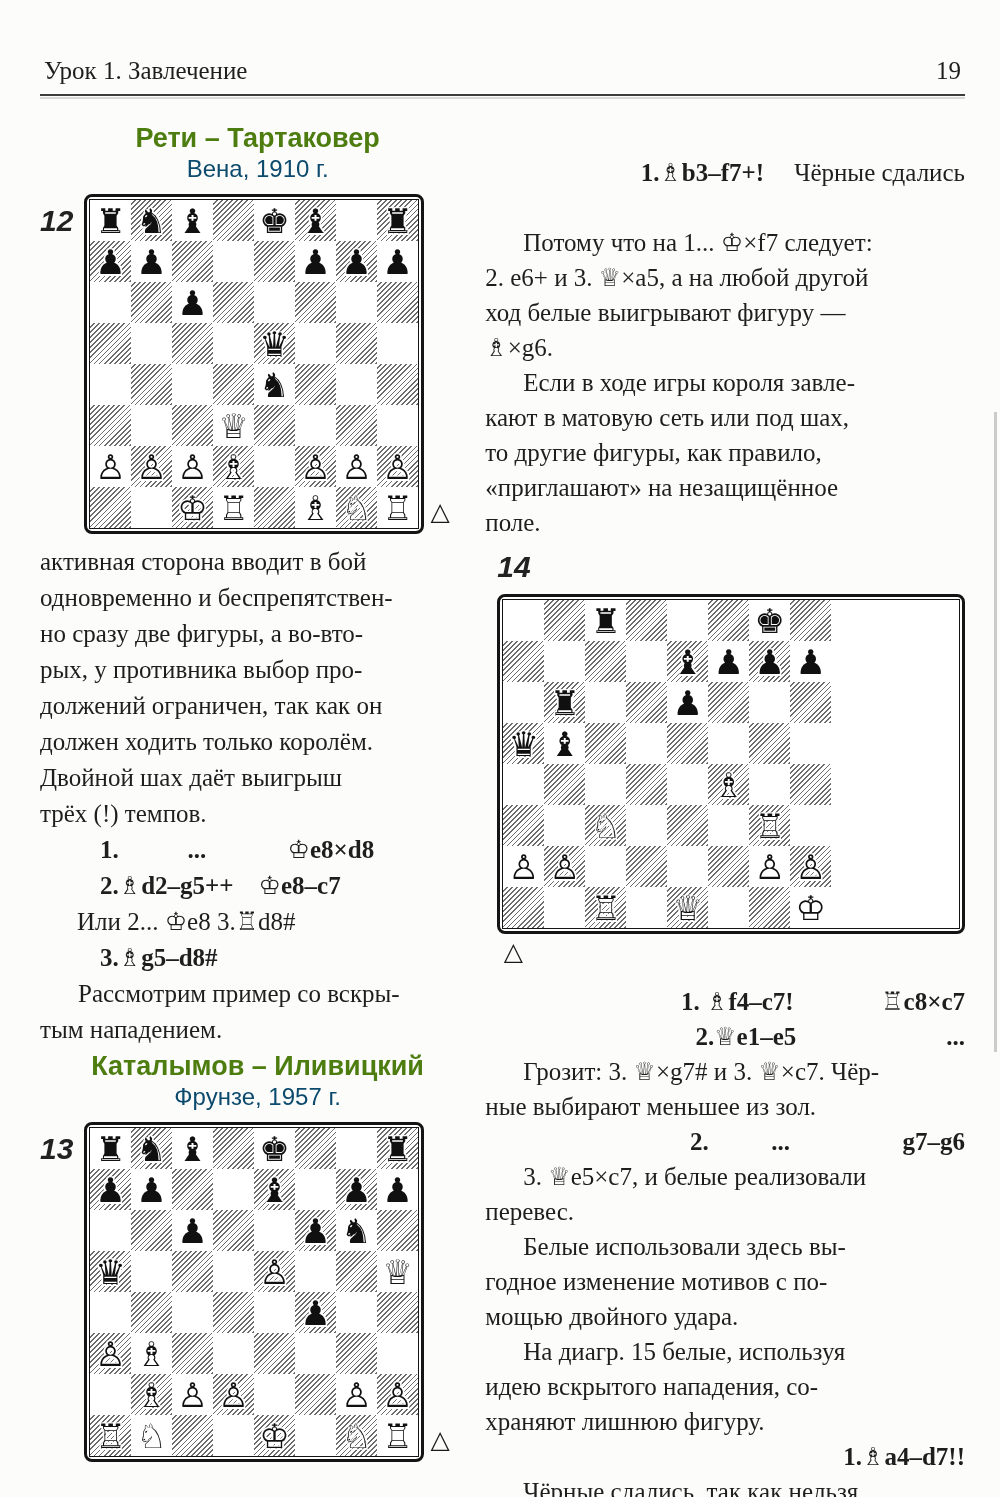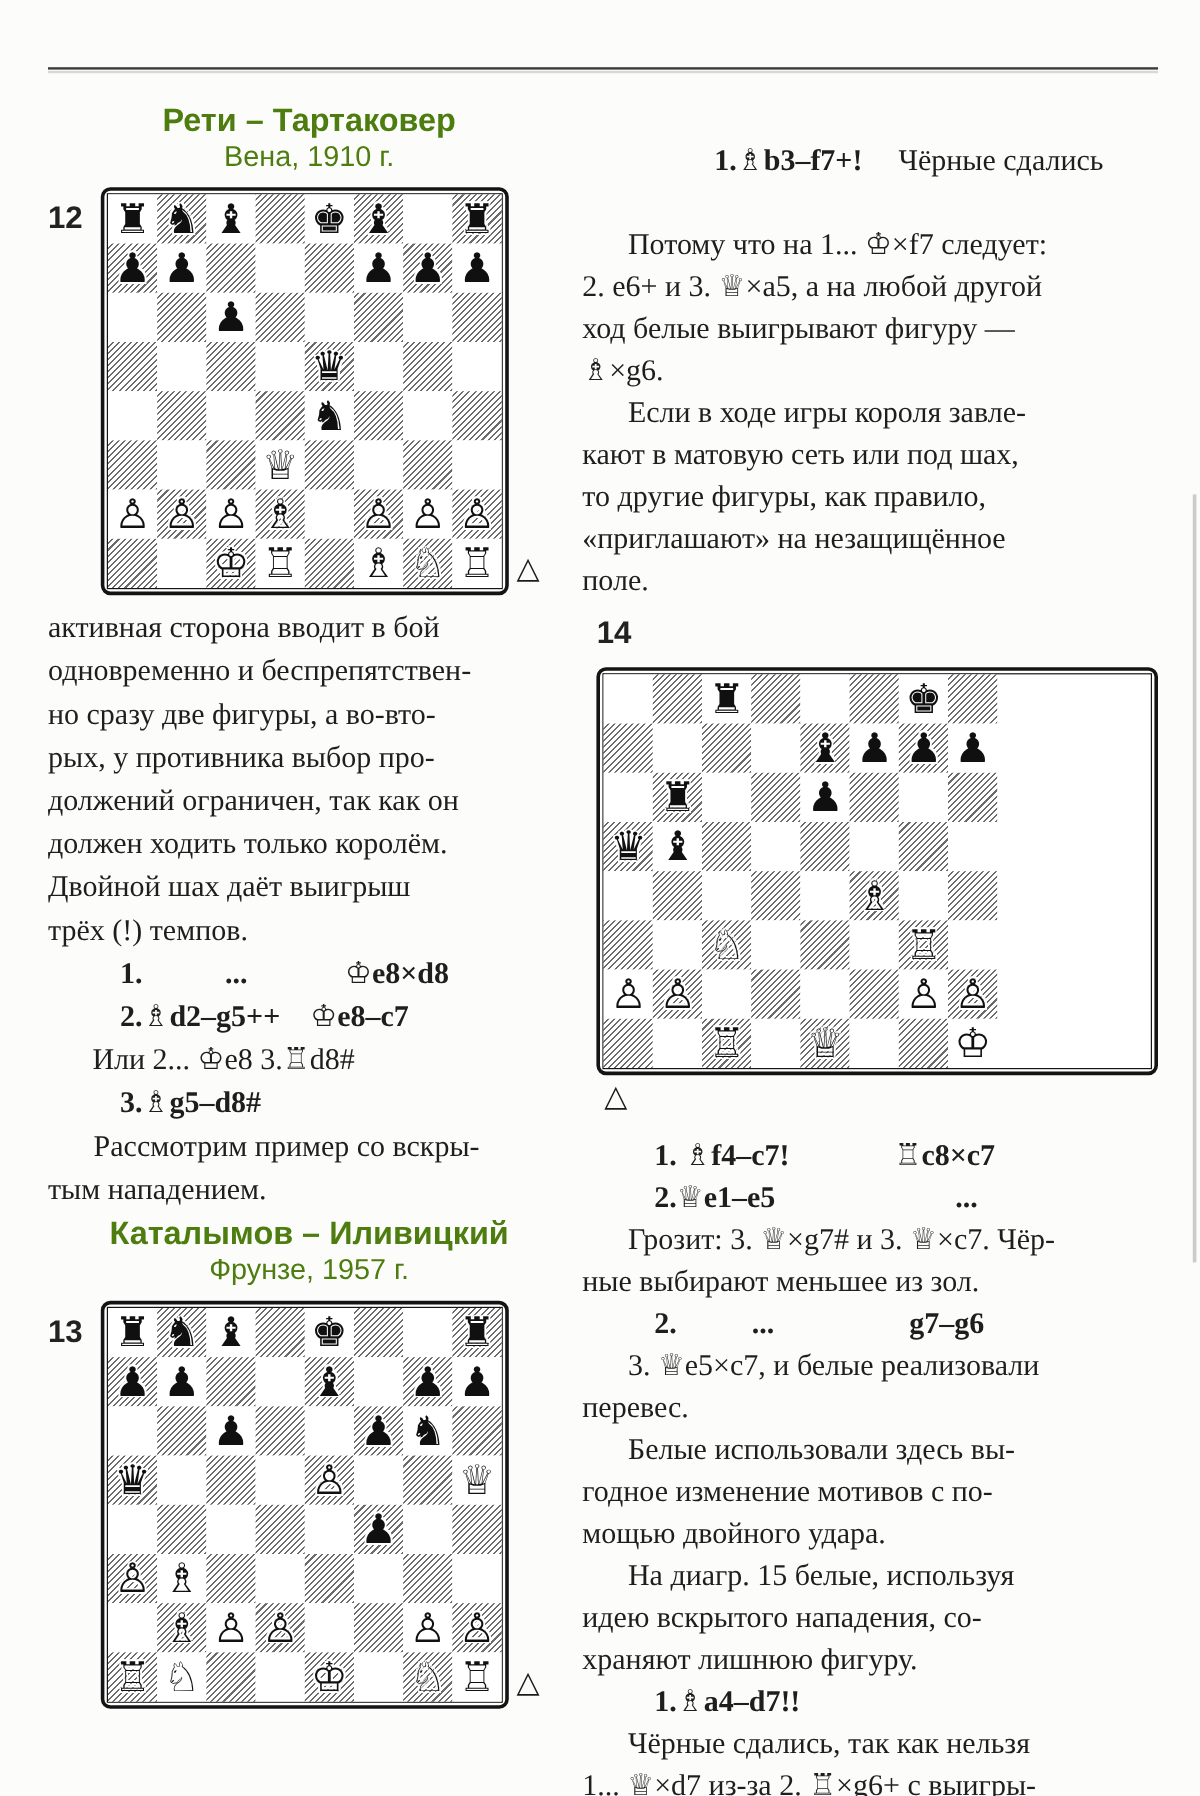--- a/index.html
+++ b/index.html
@@ -19,51 +19,55 @@
     font-size:25px;line-height:30px;padding:0 4px 8px 4px;}
   .header-rule{height:0;border-top:2px solid #3c3c3c;box-shadow:0 3px 0 rgba(0,0,0,.14);margin-bottom:24px;}
   
   .cols{display:flex;gap:10px;}
   .col{box-sizing:border-box;}
   .col-left{width:440px;}
   .col-right{width:485px;}
   
   .game-header{text-align:center;font-family:"Liberation Sans",sans-serif;margin:2px 0 10px 0;}
   .players{font-weight:bold;font-size:27px;line-height:32px;color:#4d7c0f;}
-  .venue{font-size:24px;line-height:30px;color:#4d7c0f;}
+  .venue{font-size:24px;line-height:30px;color:#0c4a6e;}
   
   .diagram{display:flex;margin:0 0 10px 0;}
   .col-right .diagram{margin-left:12px;flex-direction:column;}
   .diag-num{width:44px;flex:0 0 44px;font-family:"Liberation Sans",sans-serif;
-    font-weight:bold;font-size:26px;color:#222;padding-top:10px;}
+    font-weight:bold;font-size:30px;color:#222;padding-top:10px;font-style:italic;}
   .board-frame{flex:0 0 auto;border:3px solid #141414;border-radius:8px;padding:2px;background:#fff;}
   .board{display:grid;grid-template-columns:repeat(8,41px);grid-auto-rows:41px;border:1px solid #141414;}
   .sq{display:flex;align-items:center;justify-content:center;}
   .sq.light{background:#fff;}
   .sq.dark{background:repeating-linear-gradient(135deg,#fff 0,#fff 2.4px,#6c6c6c 2.4px,#6c6c6c 3.6px);}
   .piece{font-family:"DejaVu Sans",sans-serif;font-size:34px;line-height:1;color:#101010;
     text-shadow:-1.5px -1.5px 0 #fff,1.5px -1.5px 0 #fff,-1.5px 1.5px 0 #fff,1.5px 1.5px 0 #fff,0 0 2px #fff;}
   .diag-side{width:32px;flex:0 0 32px;display:flex;align-items:flex-end;justify-content:center;padding-bottom:8px;}
   .to-move{font-family:"DejaVu Sans",sans-serif;font-size:25px;color:#1a1a1a;}
   
   .para{font-size:25px;line-height:36px;margin:0;white-space:pre-line;}
   .col-right .para{line-height:35px;}
   .indent{text-indent:38px;}
   .moveline{font-weight:bold;font-size:25px;line-height:36px;white-space:pre;padding-left:60px;}
-  .col-right .moveline{line-height:35px;}
+  .col-right .moveline{line-height:35px;text-align:right;}
   .moveline .plain{font-weight:normal;margin-left:30px;}
   .moveline.plainline{font-weight:normal;padding-left:37px;}
   
   .scan-edge{position:absolute;right:3px;top:412px;width:3px;height:640px;background:#cbcbcb;}
 </style>
 </head>
 <body>
 
 <div class="page">
 
+  <div class="page-header">
+    <span>Урок 1. Завлечение</span>
+    <span>19</span>
+  </div>
   <div class="header-rule"></div>
 
   <div class="cols">
 
     <div class="col col-left">
 
       <div class="game-header">
         <div class="players">Рети – Тартаковер</div>
         <div class="venue">Вена, 1910 г.</div>
       </div>

